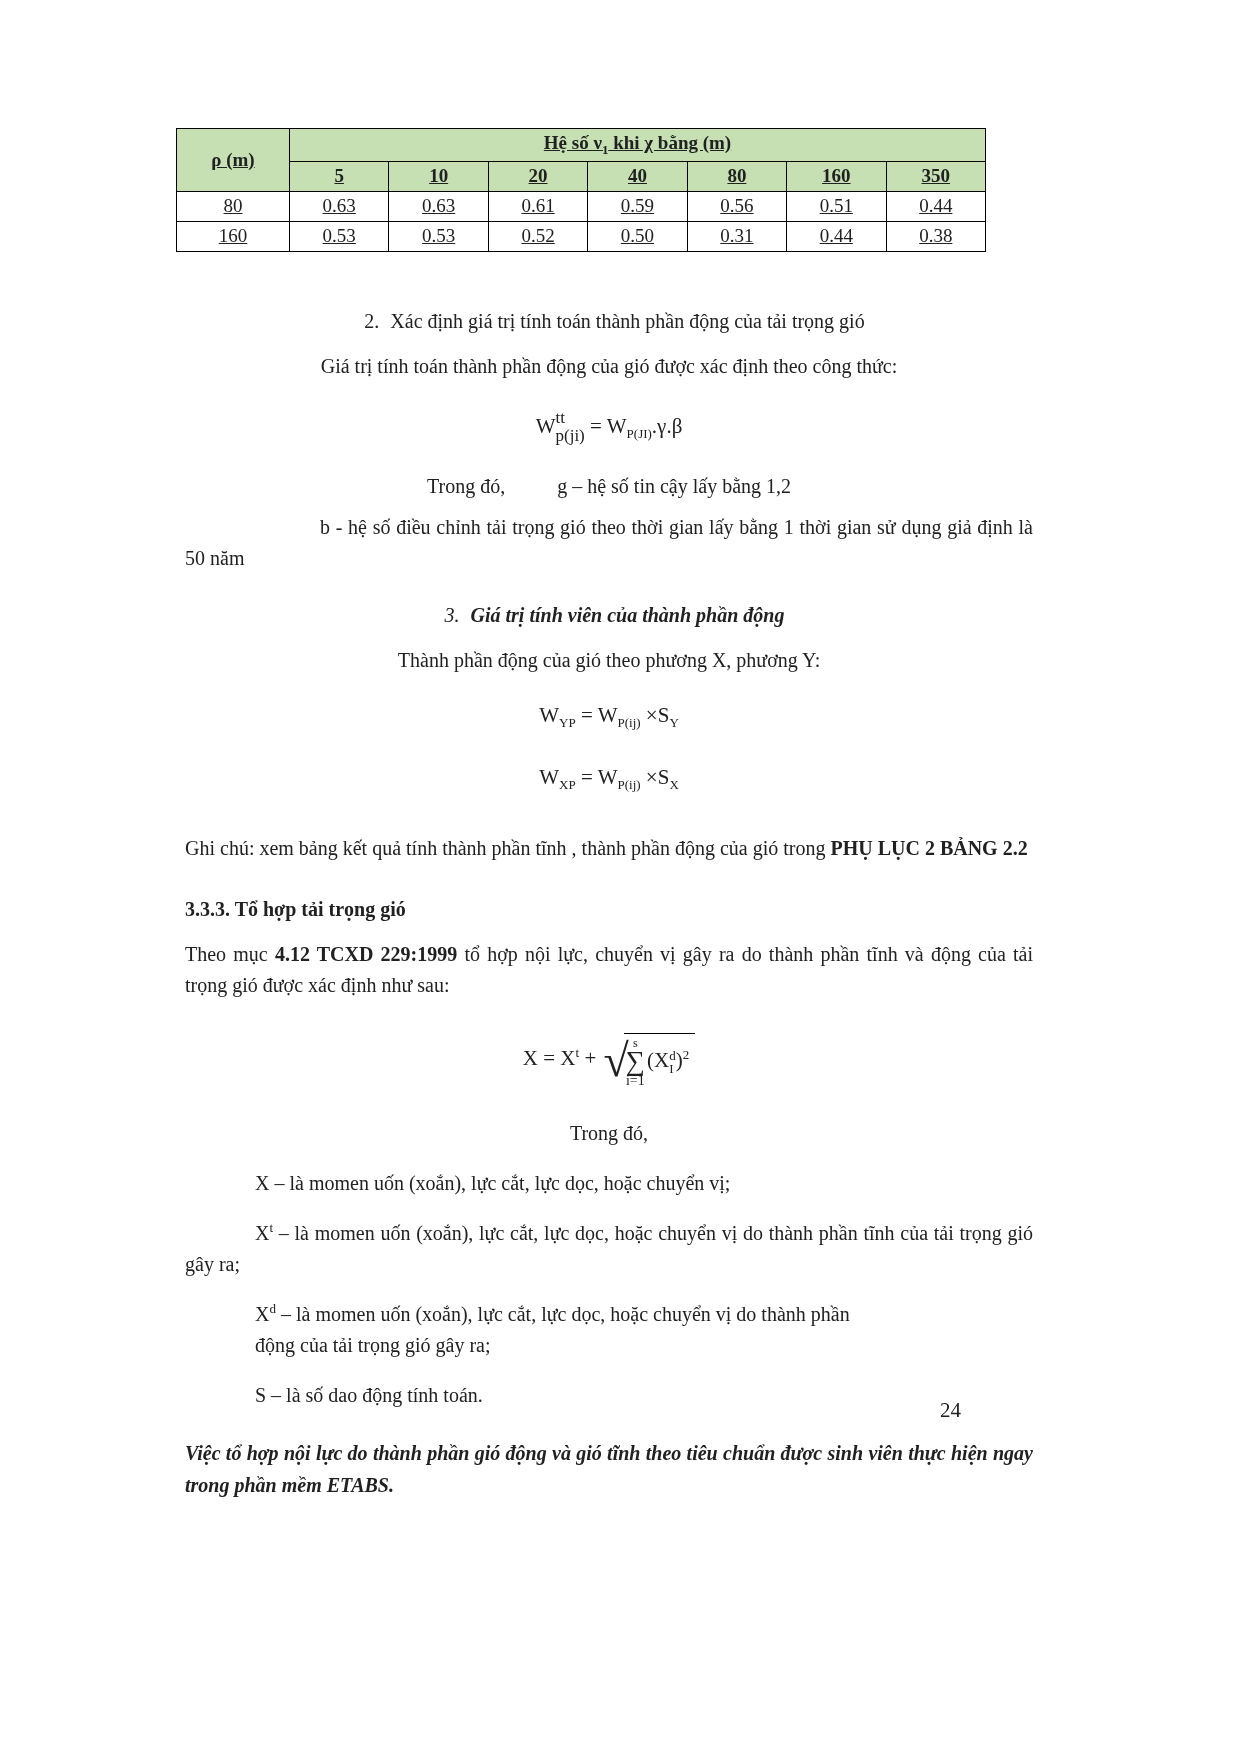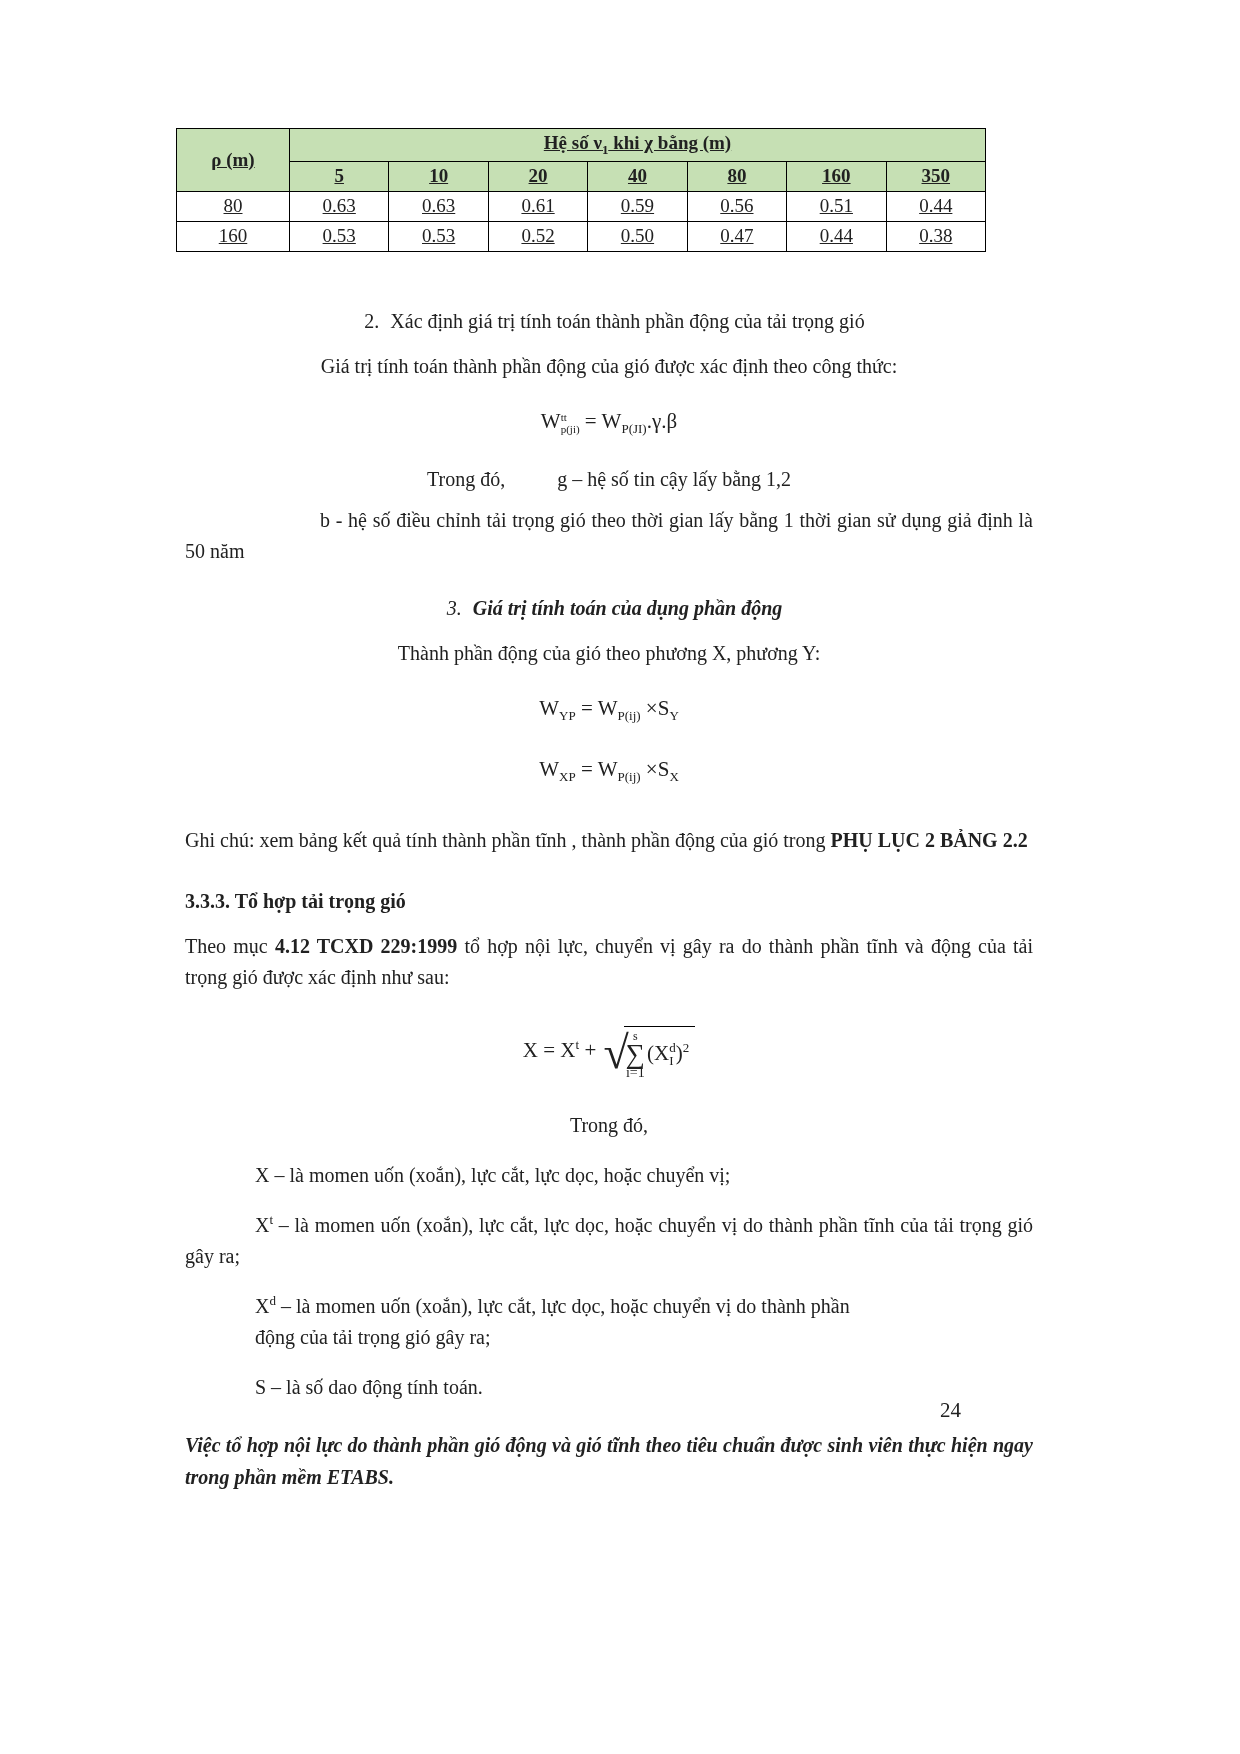--- a/index.html
+++ b/index.html
@@ -38,21 +38,21 @@
   .trongdo { margin-top:4px; }
   .trongdo .gap { margin-left:52px; }
   .closing { margin-top:26px; font-weight:bold; font-style:italic; line-height:1.6; text-align:justify; }
 
   
   .formula { text-align:center; margin:27px 0; font-size:21px; line-height:1.2; }
   .formula sub { font-size:13px; }
   .formula sup { font-size:13px; }
   .supsub {
     display:inline-block; vertical-align:-0.45em; line-height:1.05;
-    text-align:left; font-size:11px;
+    text-align:left; font-size:17px;
   }
   .supsub span { display:block; }
   .radical { font-size:46px; font-weight:normal; vertical-align:middle; margin:0 -5px 0 2px; }
   .overline-group {
     display:inline-block; border-top:1.6px solid #000;
     padding:3px 6px 0 2px; vertical-align:middle;
   }
   .bigsum {
     display:inline-flex; flex-direction:column; align-items:center;
     vertical-align:middle; line-height:1; margin-right:2px;
@@ -99,40 +99,40 @@
           <td>0.56</td>
           <td>0.51</td>
           <td>0.44</td>
         </tr>
         <tr>
           <td class="c0">160</td>
           <td>0.53</td>
           <td>0.53</td>
           <td>0.52</td>
           <td>0.50</td>
-          <td>0.47</td>
+          <td>0.31</td>
           <td>0.44</td>
           <td>0.38</td>
         </tr>
       </tbody>
     </table>
 
     <p class="num-item single"><span class="num">2.</span><span>Xác định giá trị tính toán thành phần động của tải trọng gió</span></p>
 
     <p class="p single">Giá trị tính toán thành phần động của gió được xác định theo công thức:</p>
 
     <div class="formula">
       <span>W</span><span class="supsub"><span>tt</span><span>p(ji)</span></span><span> = W</span><sub>P(JI)</sub><span>.γ.β</span>
     </div>
 
     <p class="p single trongdo"><span>Trong đó,</span><span class="gap">g – hệ số tin cậy lấy bằng 1,2</span></p>
 
     <p class="p hang-b">b  -  hệ số điều chỉnh tải trọng gió theo thời gian lấy bằng 1 thời gian sử dụng giả định là 50 năm</p>
 
-    <p class="num-item single italic" style="margin-top:26px;"><span class="num">3.</span><span class="bolditalic">Giá trị tính toán của dụng phần động</span></p>
+    <p class="num-item single italic" style="margin-top:26px;"><span class="num">3.</span><span class="bolditalic">Giá trị tính viên của thành phần động</span></p>
 
     <p class="p single">Thành phần động của gió theo phương X, phương Y:</p>
 
     <div class="formula" style="margin-bottom:34px;">
       <span>W</span><sub>YP</sub><span> = W</span><sub>P(ij)</sub><span> ×S</span><sub>Y</sub>
     </div>
 
     <div class="formula" style="margin-top:34px; margin-bottom:40px;">
       <span>W</span><sub>XP</sub><span> = W</span><sub>P(ij)</sub><span> ×S</span><sub>X</sub>
     </div>

